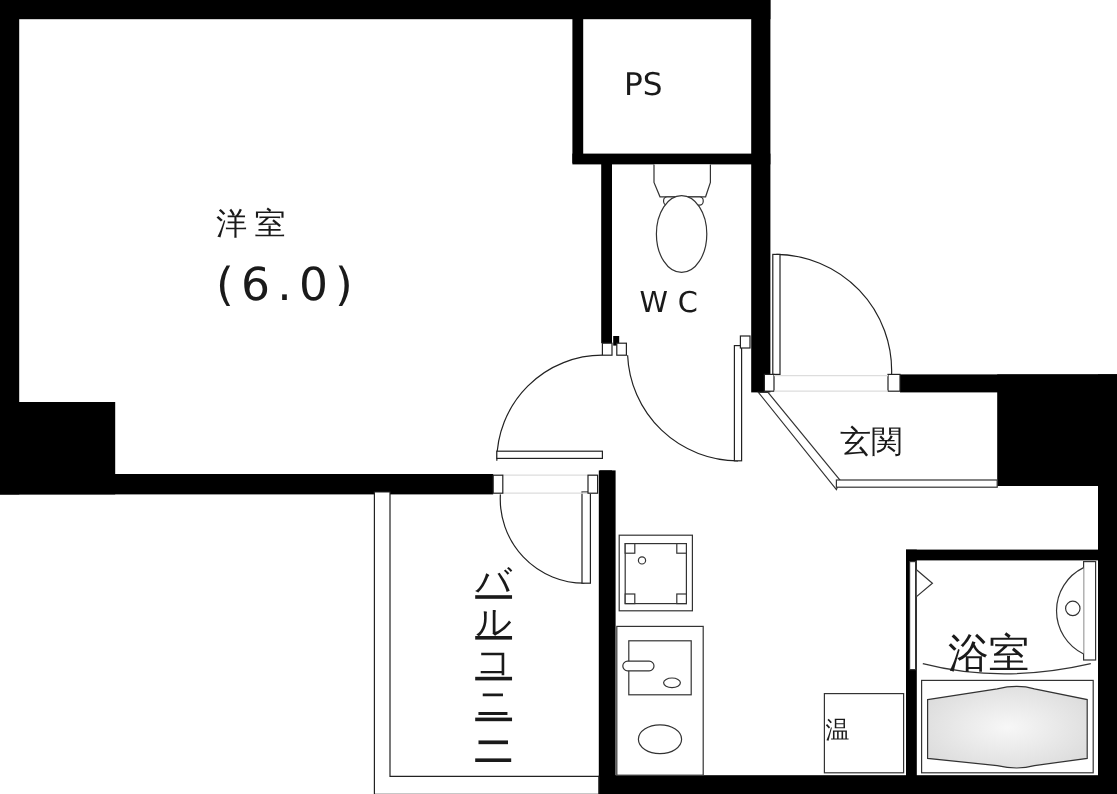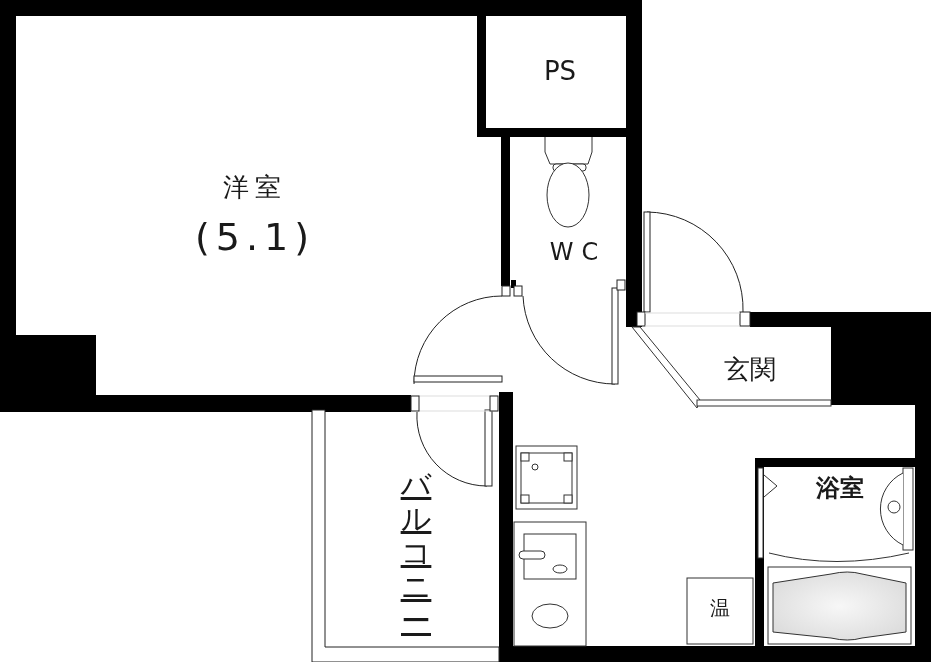--- a/index.html
+++ b/index.html
@@ -1,24 +1,24 @@
 <!DOCTYPE html>
 <html><head>
 <meta charset="utf-8">
 <style>
   html, body { margin: 0; padding: 0; background: #ffffff; }
   body { width: 931px; height: 662px; overflow: hidden; position: relative; }
   svg { position: absolute; left: 0; top: 0; }
-  .label { position: absolute; color: #1a1a1a; font-family: "DejaVu Sans", "Liberation Sans", sans-serif; text-align: center; white-space: nowrap; line-height: 1; }
+  .label { position: absolute; color: #1a1a1a; font-family: "DejaVu Sans", "Liberation Sans", sans-serif; white-space: nowrap; line-height: 1; }
   .room-main { left: 180px; top: 174px; width: 150px; font-size: 26px; letter-spacing: 6px; }
   .room-main-size { left: 180px; top: 218px; width: 150px; font-size: 38px; letter-spacing: 6px; }
   .ps { left: 520px; top: 58px; width: 80px; font-size: 26px; }
   .wc { left: 533px; top: 240px; width: 90px; font-size: 24px; letter-spacing: 8px; }
   .genkan { left: 700px; top: 356px; width: 100px; font-size: 26px; }
-  .bath { left: 790px; top: 476px; width: 100px; font-size: 24px; font-weight: bold; }
+  .bath { left: 790px; top: 528px; width: 100px; font-size: 34px; }
   .heater { left: 688px; top: 598px; width: 64px; font-size: 20px; }
   .balcony { left: 396px; top: 468px; width: 40px; font-size: 30px; line-height: 34px; white-space: normal; text-decoration: underline; }
 </style>
 </head>
 <body>
 
 <svg width="931" height="662" viewBox="0 0 931 662">
 
   <g fill="#000">
 
@@ -136,19 +136,19 @@
       <radialGradient id="tubGrad" cx="50%" cy="50%" r="60%">
         <stop offset="0%" stop-color="#f7f7f7"></stop>
         <stop offset="100%" stop-color="#dcdcdc"></stop>
       </radialGradient>
     </defs>
     <path d="M 773 583 L 831 574 Q 848 570 862 574 L 906 583 L 906 632 L 862 638 Q 848 642 831 638 L 773 632 Z" fill="url(#tubGrad)"></path>
   </g>
 </svg>
 
 <div class="label room-main">洋室</div>
-<div class="label room-main-size">(5.1)</div>
+<div class="label room-main-size">(6.0)</div>
 <div class="label ps">PS</div>
 <div class="label wc">WC</div>
 <div class="label genkan">玄関</div>
 <div class="label bath">浴室</div>
 <div class="label heater">温</div>
 <div class="label balcony">バルコニー</div>
 
 </body></html>

